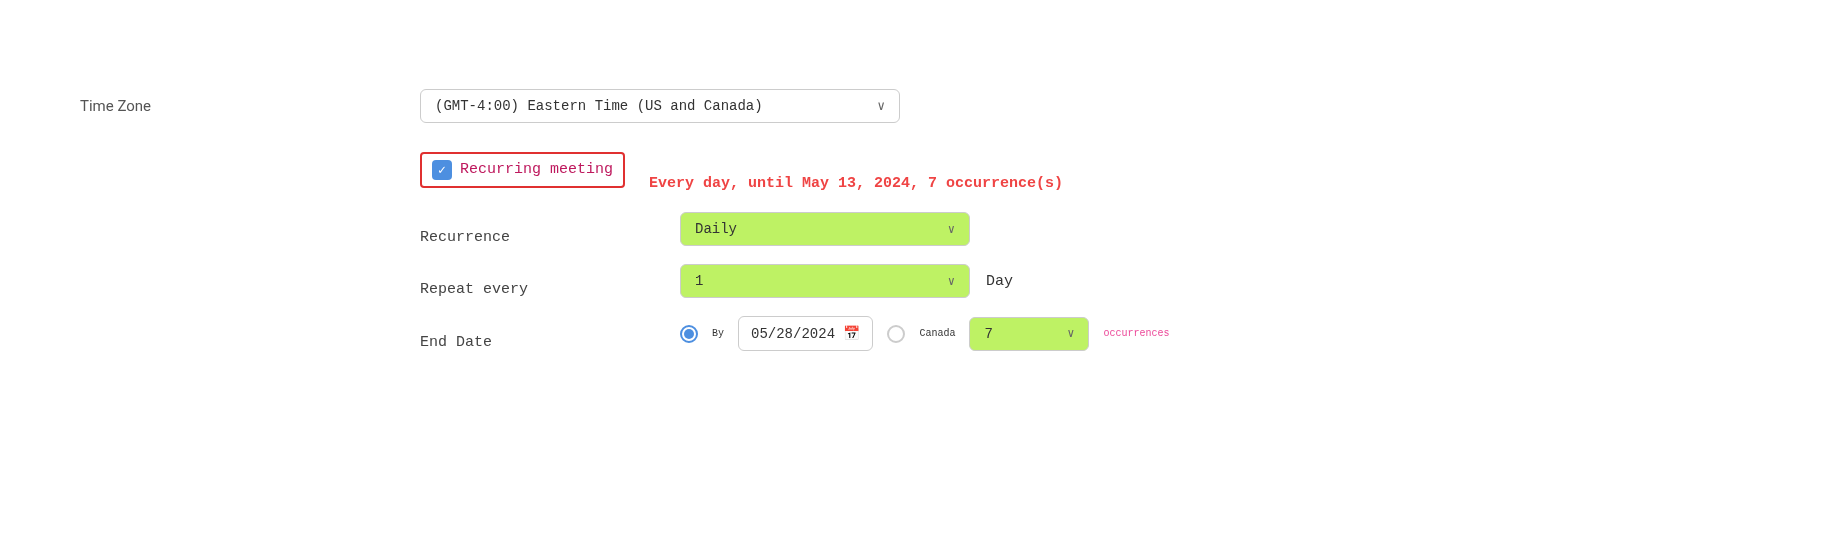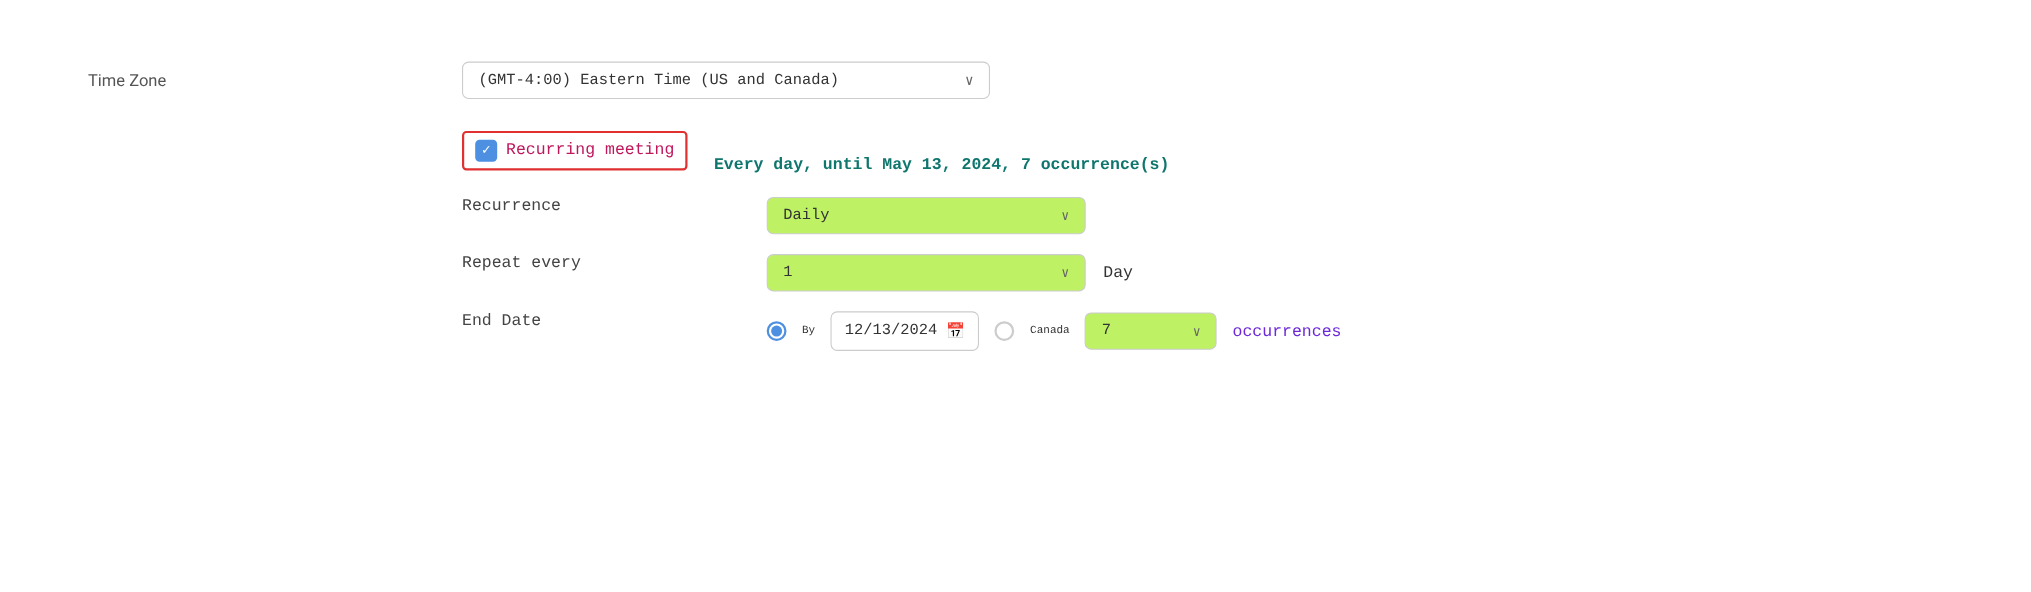--- a/index.html
+++ b/index.html
@@ -5,21 +5,21 @@
     * { box-sizing: border-box; margin: 0; padding: 0; }
     body {
       font-family: -apple-system, BlinkMacSystemFont, 'Segoe UI', Roboto, sans-serif;
       background: #ffffff;
       color: #333;
       font-size: 15px;
     }
     .container {
       width: 1470px;
       min-height: 538px;
-      padding: 56px 80px;
+      padding: 89px 80px;
       display: flex;
       flex-direction: column;
       gap: 24px;
     }
     
     .form-row {
       display: flex;
       align-items: flex-start;
       gap: 0;
     }
@@ -81,35 +81,35 @@
       color: white;
       font-size: 13px;
     }
     .recurring-label-text {
       font-size: 15px;
       color: #be185d;
     }
     .recurrence-summary {
       font-size: 15px;
       font-weight: 700;
-      color: #0f766e;
+      color: #ef4444;
       margin-left: 8px;
       margin-top: 28px;
     }
     
     .sub-form {
       display: flex;
       flex-direction: column;
       gap: 18px;
       margin-left: 0;
     }
     .sub-row {
       display: flex;
-      align-items: flex-start;
-      gap: 17px;
+      align-items: flex-end;
+      gap: 0;
     }
     .sub-label {
       width: 260px;
       min-width: 260px;
       color: #444;
       font-size: 15px;
     }
     .sub-content {
       display: flex;
       align-items: center;
@@ -188,22 +188,22 @@
       font-size: 14px;
       color: #333;
       background: #fff;
       cursor: pointer;
     }
     .calendar-icon {
       color: #666;
       font-size: 14px;
     }
     .occurrences-label {
-      font-size: 15px;
-      color: #6d28d9;
+      font-size: 10px;
+      color: #ec4899;
     }
   </style>
 </head>
 <body>
 
 <div class="container">
 
   <div class="form-row">
     <div class="form-label">Time Zone</div>
     <div class="form-content">
@@ -244,21 +244,21 @@
         </div>
 
         <div class="sub-row">
           <div class="sub-label">End Date</div>
           <div class="end-date-content">
 
             <div class="radio-btn selected"></div>
             <span class="radio-label">By</span>
 
             <div class="date-input">
-              <span>12/13/2024</span>
+              <span>05/28/2024</span>
               <span class="calendar-icon">📅</span>
             </div>
 
             <div class="radio-btn"></div>
             <span class="radio-label">Canada</span>
             <div class="dropdown dropdown-after">
               <span>7</span>
               <span class="chevron">∨</span>
             </div>
             <span class="occurrences-label">occurrences</span>

